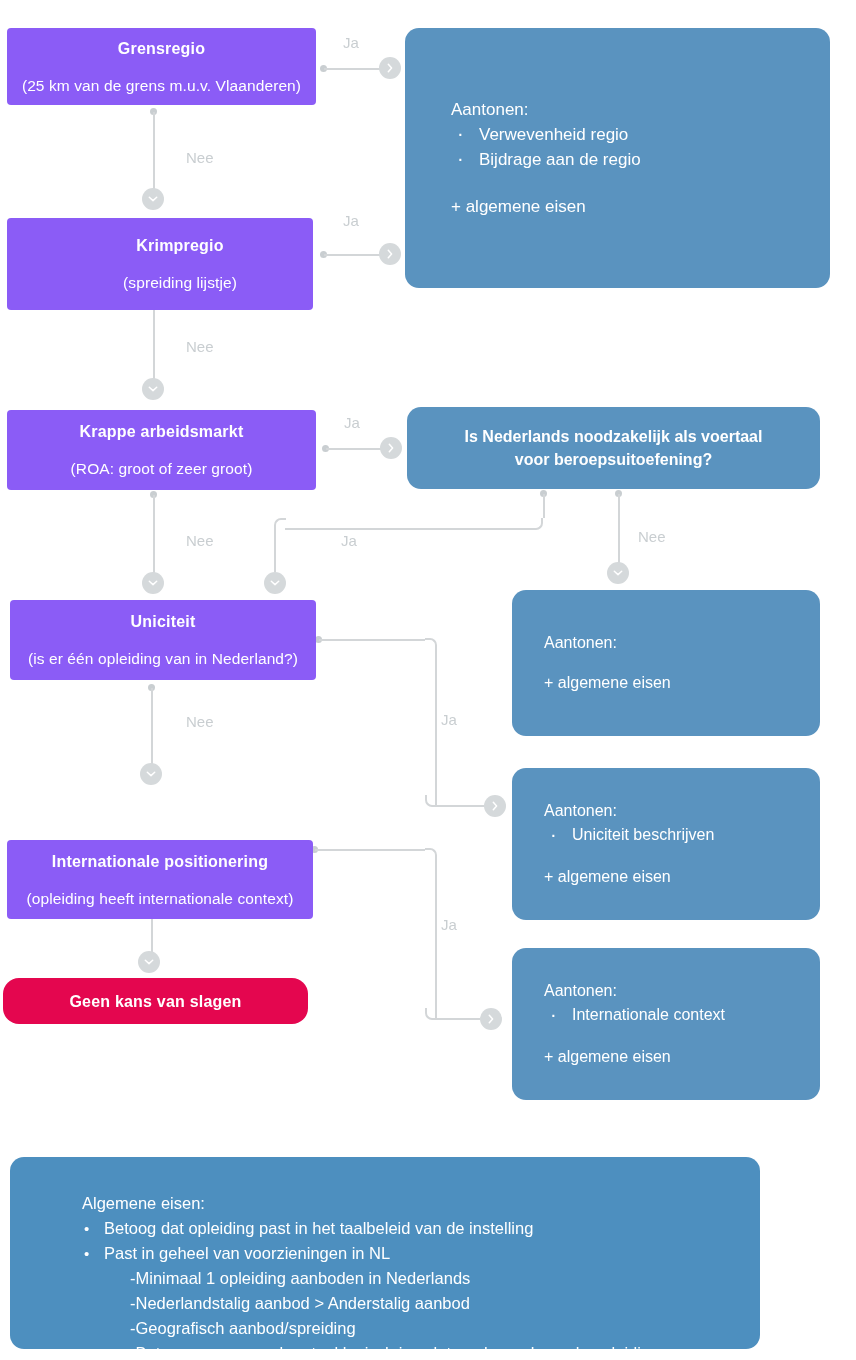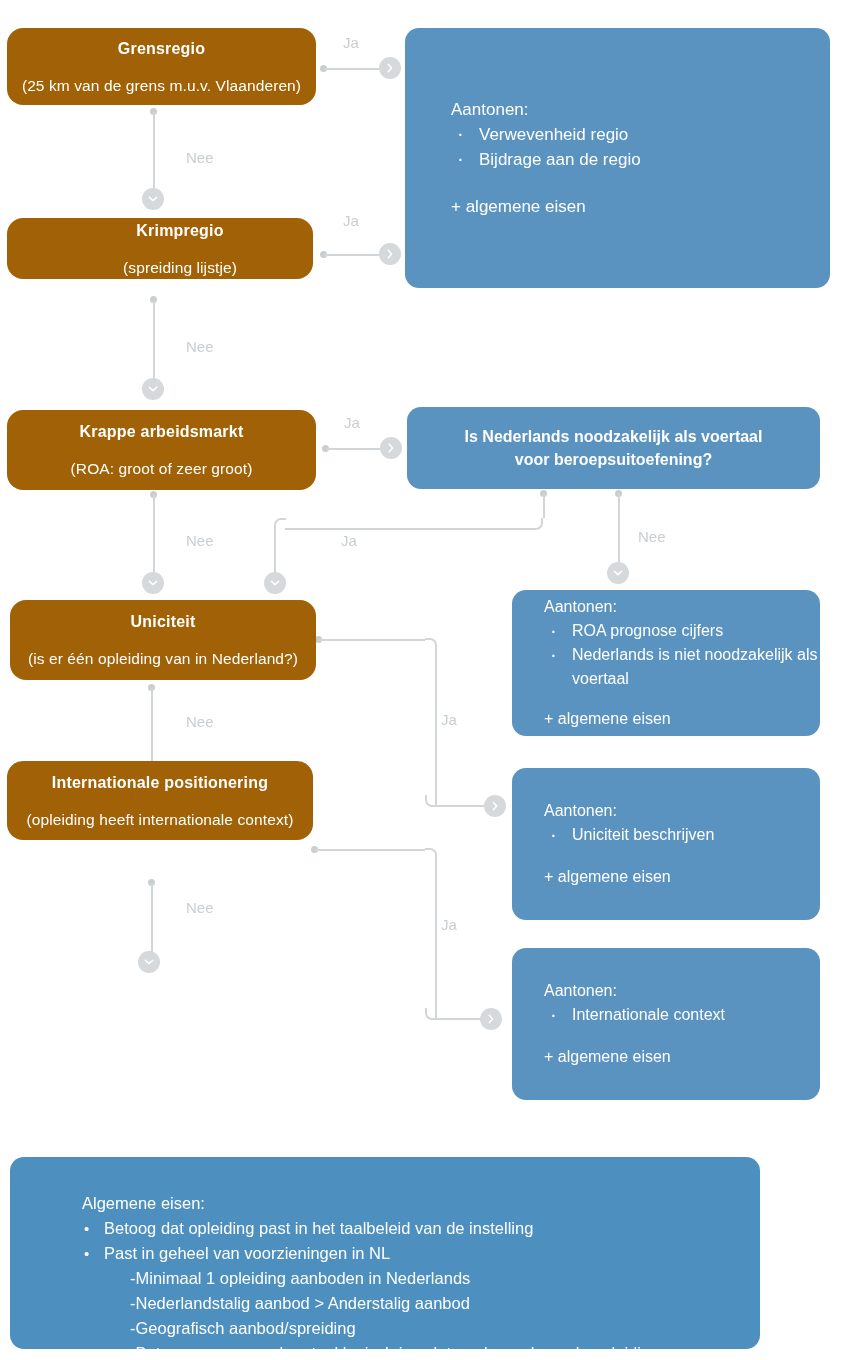--- a/index.html
+++ b/index.html
@@ -20,24 +20,24 @@
   .node {
     position: absolute;
     box-sizing: border-box;
     border-radius: 14px;
     display: flex;
     flex-direction: column;
     justify-content: center;
     color: #ffffff;
   }
   .node.gray {
-    background: #a16207;
+    background: #8b5cf6;
     align-items: center;
     text-align: center;
-    border-radius: 16px;
+    border-radius: 4px;
   }
   .node.blue {
     background: #5a93bf;
     border-radius: 14px;
   }
   .node.crimson {
     background: #e4064f;
     align-items: center;
     text-align: center;
     border-radius: 16px;
@@ -296,64 +296,63 @@
         <path d="M3.3 1.3 L6.6 5 L3.3 8.7" stroke="#ffffff" stroke-width="1.5" fill="none" stroke-linecap="round" stroke-linejoin="round"></path>
       </svg>
   </div>
   <div class="lbl" style="left:441px; top:916px;">Ja</div>
 
   <div class="node gray" style="left:7px; top:28px; width:309px; height:77px;">
     <span class="title-line">Grensregio</span>
     <span class="sub-line">(25 km van de grens m.u.v. Vlaanderen)</span>
   </div>
 
-  <div class="node gray" style="left:7px; top:218px; width:306px; height:61px;padding-left:40px;">
+  <div class="node gray" style="left:7px; top:218px; width:306px; height:92px;padding-left:40px;">
     <span class="title-line">Krimpregio</span>
     <span class="sub-line">(spreiding lijstje)</span>
   </div>
 
   <div class="node gray" style="left:7px; top:410px; width:309px; height:80px;">
     <span class="title-line">Krappe arbeidsmarkt</span>
     <span class="sub-line">(ROA: groot of zeer groot)</span>
   </div>
 
   <div class="node gray" style="left:10px; top:600px; width:306px; height:80px;">
     <span class="title-line">Uniciteit</span>
     <span class="sub-line">(is er één opleiding van in Nederland?)</span>
   </div>
 
-  <div class="node gray" style="left:7px; top:761px; width:306px; height:79px;">
+  <div class="node gray" style="left:7px; top:840px; width:306px; height:79px;">
     <span class="title-line">Internationale positionering</span>
     <span class="sub-line">(opleiding heeft internationale context)</span>
   </div>
 
+  <div class="node crimson" style="left:3px; top:978px; width:305px; height:46px;">
+    <span class="title-line">Geen kans van slagen</span>
+  </div>
 
   <div class="node blue center" style="left:407px; top:407px; width:413px; height:82px;">
     <span class="q-line">Is Nederlands noodzakelijk als voertaal</span>
     <span class="q-line">voor beroepsuitoefening?</span>
   </div>
 
   <div class="node blue" style="left:405px; top:28px; width:425px; height:260px;">
     <div class="panel-inner">
       <span class="head">Aantonen:</span>
       <ul>
         <li>Verwevenheid regio</li>
         <li>Bijdrage aan de regio</li>
       </ul>
       <span class="plus">+ algemene eisen</span>
     </div>
   </div>
 
   <div class="node blue" style="left:512px; top:590px; width:308px; height:146px;">
     <div class="panel-inner" style="padding-left:32px; font-size:16px; line-height:24px;">
       <span class="head">Aantonen:</span>
-      <ul>
-        <li>ROA prognose cijfers</li>
-        <li>Nederlands is niet noodzakelijk als voertaal</li>
-      </ul>
       <span class="plus" style="margin-top:16px;">+ algemene eisen</span>
     </div>
   </div>
 
   <div class="node blue" style="left:512px; top:768px; width:308px; height:152px;">
     <div class="panel-inner" style="padding-left:32px; font-size:16px; line-height:24px;">
       <span class="head">Aantonen:</span>
       <ul>
         <li>Uniciteit beschrijven</li>
       </ul>

